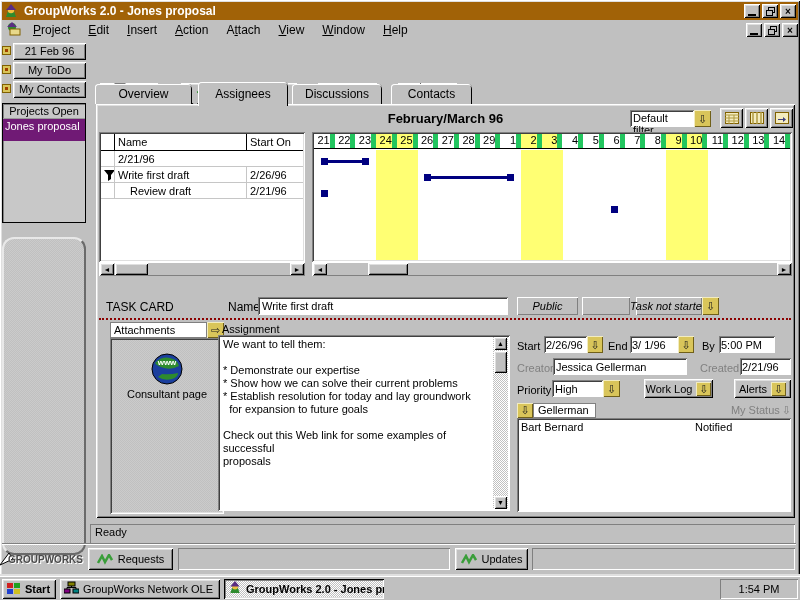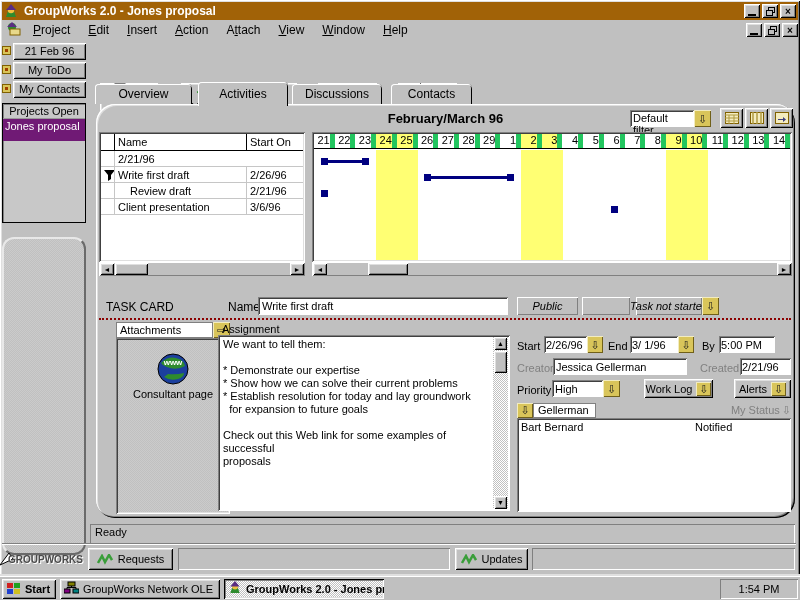--- a/index.html
+++ b/index.html
@@ -193,26 +193,26 @@
     <div class="abs" style="left:0px;top:508px;width:88px;height:20px;">
       <svg width="16" height="14" viewBox="0 0 16 14" style="position:absolute;left:0;top:2px;">
           <polygon points="0,13 13,7 9,1" fill="#fff" stroke="#000" stroke-width="1"></polygon>
         </svg>
       <span style="position:absolute;left:8px;top:4px;font-size:10px;font-weight:bold;letter-spacing:0px;color:#4a4a4a;text-shadow:1px 1px 0 #ffffff;">GROUPWORKS</span>
     </div>
   </div>
 
   <div>
       <div class="tab" style="left: 95px; width: 97px;">Overview</div>
-      <div class="tab active" style="left: 198px; width: 90px;">Activities</div>
+      <div class="tab active" style="left: 198px; width: 90px;">Assignees</div>
       <div class="tab" style="left: 292px; width: 90px;">Discussions</div>
       <div class="tab" style="left: 391px; width: 81px;">Contacts</div>
     </div>
 
-  <div class="abs raised" style="left:96px;top:104px;width:699px;height:414px;z-index:4;border-radius:19px;">
+  <div class="abs raised" style="left:96px;top:104px;width:699px;height:414px;z-index:4;">
 
     <div class="abs" style="left:0;top:7px;width:699px;text-align:center;font-weight:bold;font-size:13px;">February/March 96</div>
 
     <div class="abs field" style="left:534px;top:6px;width:64px;height:17px;padding:2px 3px;">Default filter</div>
     <div class="abs gold" style="left:598px;top:6px;width:17px;height:17px;">
         <span class="garr">⇩</span>
       </div>
 
     <div class="abs raised" style="left:624px;top:4px;width:23px;height:20px;display:flex;align-items:center;justify-content:center;">
       <svg width="14" height="12">
@@ -248,25 +248,20 @@
             <span class="c" style="padding-top: 2px;"><svg width="11" height="11" viewBox="0 0 11 11">
                 <path d="M0 0 H11 L7 5 V9 L4 11 V5 Z" fill="#000"></path>
               </svg></span>
             <span class="c">Write first draft</span>
             <span class="c" style="border-right: none;">2/26/96</span>
           </div>
           <div class="trow">
             <span class="c"></span>
             <span class="c" style="padding-left: 15px;">Review draft</span>
             <span class="c" style="border-right: none;">2/21/96</span>
-          </div>
-          <div class="trow">
-            <span class="c"></span>
-            <span class="c">Client presentation</span>
-            <span class="c" style="border-right: none;">3/6/96</span>
           </div>
         </div>
     </div>
     <div class="abs raised-thin" style="left:3px;top:158px;width:206px;height:14px;">
       <span class="sbarrow raised" style="left:1px;">◄</span>
       <span class="abs raised" style="left:16px;top:1px;width:33px;height:12px;"></span>
       <span class="sbarrow raised" style="right:1px;left:auto;">►</span>
     </div>
 
     <div class="abs sunken" style="left:216px;top:28px;width:480px;height:130px;background:#fff;">
@@ -331,21 +326,21 @@
     <input class="abs field" style="left: 162px; top: 193px; width: 250px; height: 18px;" value="Write first draft">
     <div class="abs raised-thin" style="left:421px;top:193px;width:61px;height:18px;display:flex;align-items:center;justify-content:center;font-style:italic;">Public</div>
     <div class="abs raised-thin" style="left:486px;top:193px;width:48px;height:18px;"></div>
     <div class="abs raised-thin" style="left:540px;top:193px;width:66px;height:18px;display:flex;align-items:center;justify-content:center;font-style:italic;white-space:nowrap;">Task not started</div>
     <div class="abs gold" style="left:606px;top:193px;width:17px;height:18px;">
         <span class="garr">⇩</span>
       </div>
 
     <div class="abs" style="left:3px;top:214px;width:692px;height:0;border-top:2px dotted #8b0000;"></div>
 
-    <div class="abs" style="left:20px;top:218px;width:114px;height:152px;">
+    <div class="abs" style="left:14px;top:218px;width:114px;height:152px;">
       <div style="display:flex;height:16px;">
         <div style="flex:1;background:#fff;border:1px solid #808080;padding:1px 3px;">Attachments</div>
         <div class="gold" style="width:17px;height:16px;">
             <span class="garr">⇨</span>
           </div>
       </div>
       <div class="dither sunken" style="height:176px;" id="attachments-body">
           <div style="text-align: center; padding-top: 14px;">
             <div><svg width="34" height="34" viewBox="0 0 34 34">
                 <circle cx="17" cy="17" r="15" fill="#1b3f9e" stroke="#000"></circle>

